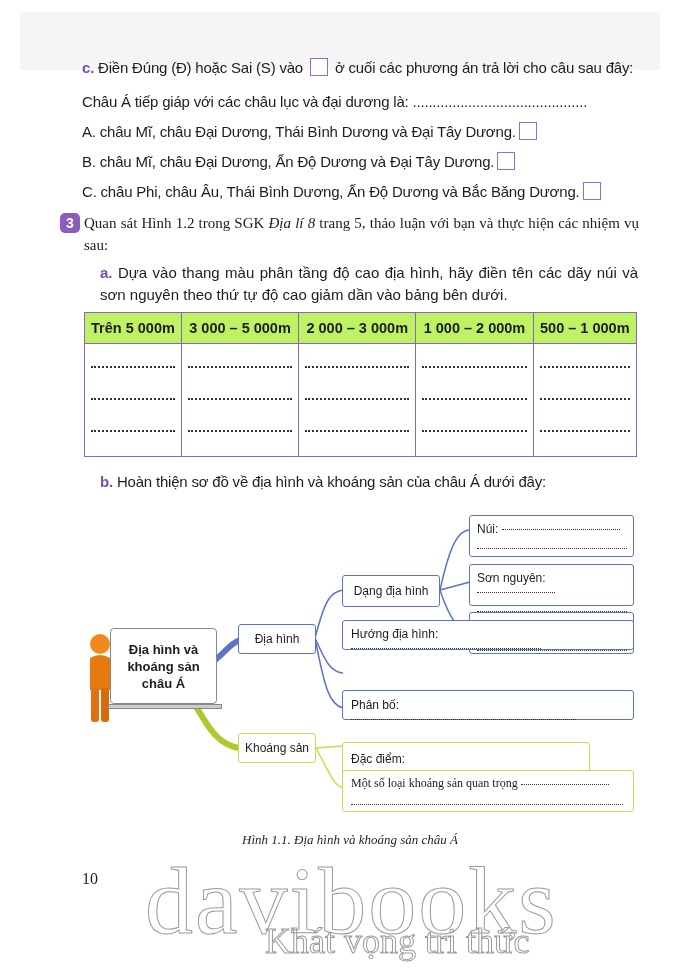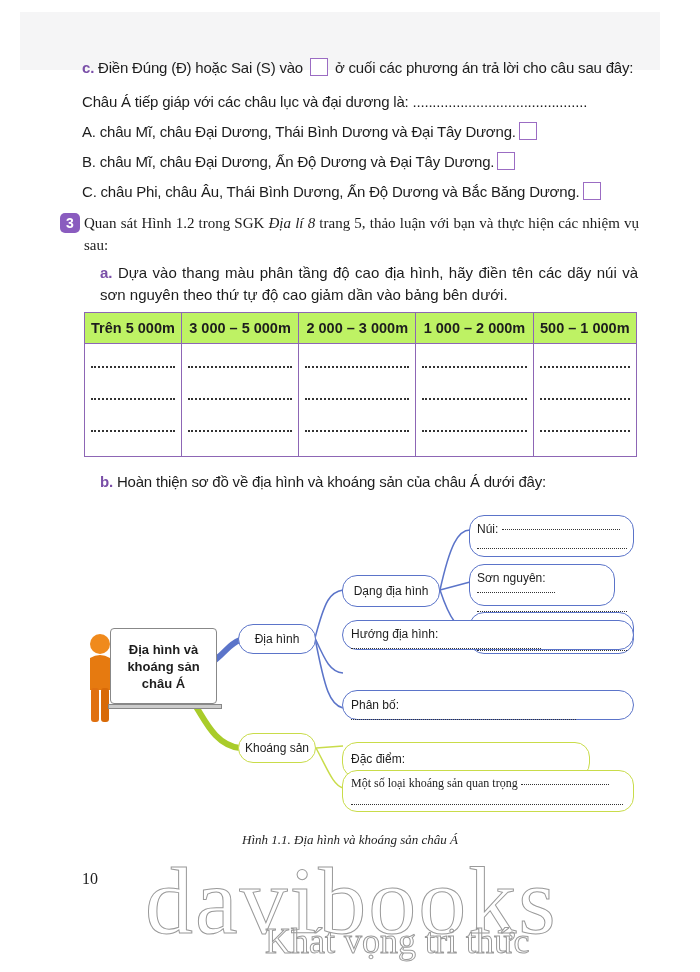--- a/index.html
+++ b/index.html
@@ -10,21 +10,21 @@
   .lbl{color:#7a4fa8;font-weight:bold;}
   .chk{display:inline-block;width:16px;height:16px;border:1.5px solid #9b6cc3;vertical-align:-3px;margin:0 3px;background:#fff;}
   .q3{position:absolute;left:60px;top:213px;width:20px;height:20px;border-radius:5px;background:#8a5cbf;color:#fff;
       font-weight:bold;font-size:14px;text-align:center;line-height:20px;}
   .para{position:absolute;left:84px;width:555px;font-size:15px;line-height:22px;text-align:justify;}
   table.alt{position:absolute;left:84px;top:312px;width:553px;border-collapse:collapse;font-size:14.5px;}
   table.alt th{background:#bef264;border:1.5px solid #8d66b5;height:30px;font-weight:bold;padding:0;text-align:center;}
   table.alt td{border:1.5px solid #8d66b5;height:112px;padding:0;vertical-align:top;}
   .dots{display:block;margin:22px 6px 0 6px;border-bottom:2px dotted #333;height:0;}
   .dots + .dots{margin-top:30px;}
-  .node{position:absolute;background:#fff;border-radius:15px;font-size:12px;box-sizing:border-box;}
+  .node{position:absolute;background:#fff;border-radius:3px;font-size:12px;box-sizing:border-box;}
   .blue{border:1.5px solid #5b74c9;}
   .green{border:1.5px solid #c9dc4a;}
   .fill{display:inline-block;border-bottom:1.5px dotted #333;height:0;vertical-align:middle;}
   .caption{position:absolute;left:0;width:700px;top:832px;text-align:center;font-family:"Liberation Serif",serif;font-style:italic;font-size:13px;}
   .pageno{position:absolute;left:82px;top:870px;font-family:"Liberation Serif",serif;font-size:16px;}
   .wm1{position:absolute;left:145px;top:845px;font-family:"Liberation Serif",serif;font-size:96px;color:transparent;
        -webkit-text-stroke:1px #9a9a9a;letter-spacing:2px;}
   .wm2{position:absolute;left:265px;top:920px;font-family:"Liberation Serif",serif;font-size:36px;color:transparent;
        -webkit-text-stroke:1px #9a9a9a;}
 </style>
@@ -134,21 +134,21 @@
 <div class="node green" style="left:238px;top:733px;width:78px;height:30px;text-align:center;line-height:28px;">
   <span>Khoáng sản</span>
 </div>
 <div class="node blue" style="left:342px;top:575px;width:98px;height:32px;text-align:center;line-height:30px;">
   <span>Dạng địa hình</span>
 </div>
 
 <div class="node blue" style="left:469px;top:515px;width:165px;height:42px;padding:6px 7px;">
   <span>Núi:</span> <span class="fill" style="width:118px;"></span><br><span class="fill" style="width:150px;margin-top:10px;"></span>
 </div>
-<div class="node blue" style="left:469px;top:564px;width:146px;height:42px;padding:6px 7px;">
+<div class="node blue" style="left:469px;top:564px;width:165px;height:42px;padding:6px 7px;">
   <span>Sơn nguyên:</span> <span class="fill" style="width:78px;"></span><br><span class="fill" style="width:150px;margin-top:10px;"></span>
 </div>
 <div class="node blue" style="left:469px;top:612px;width:165px;height:42px;padding:10px 7px;">
   <span class="fill" style="width:150px;"></span><br><span class="fill" style="width:150px;margin-top:12px;"></span>
 </div>
 
 <div class="node blue" style="left:342px;top:620px;width:292px;height:30px;padding:6px 8px;">
   <span>Hướng địa hình:</span> <span class="fill" style="width:190px;"></span>
 </div>
 <div class="node blue" style="left:342px;top:690px;width:292px;height:30px;padding:7px 8px;">

